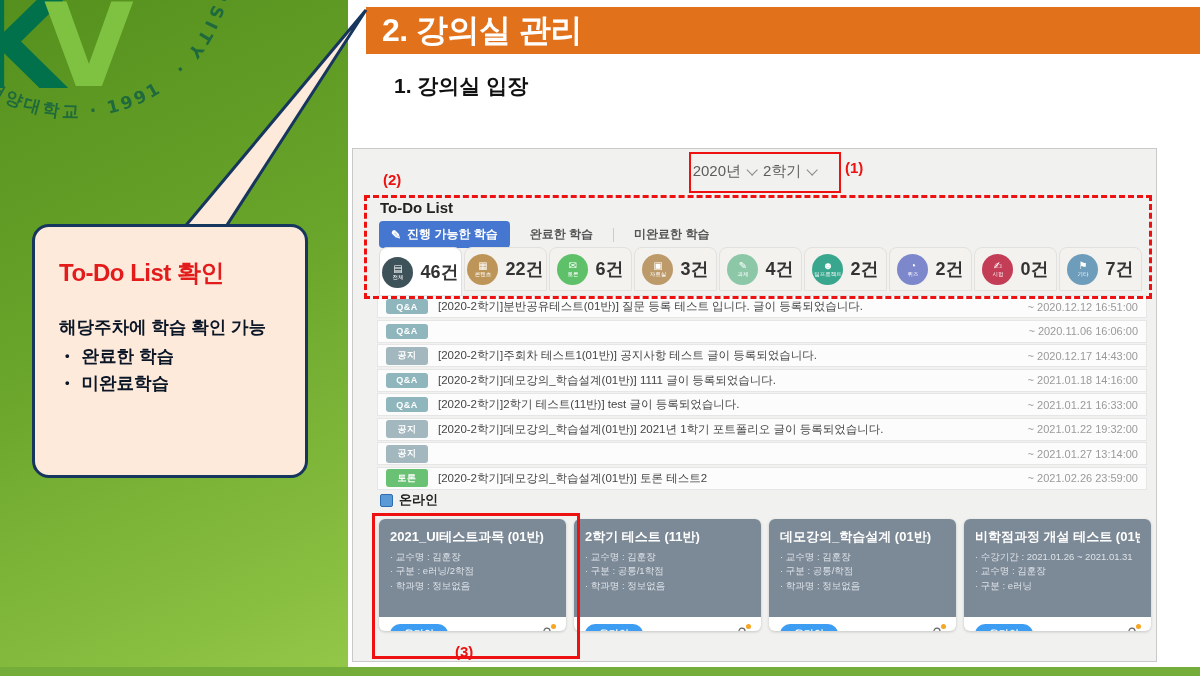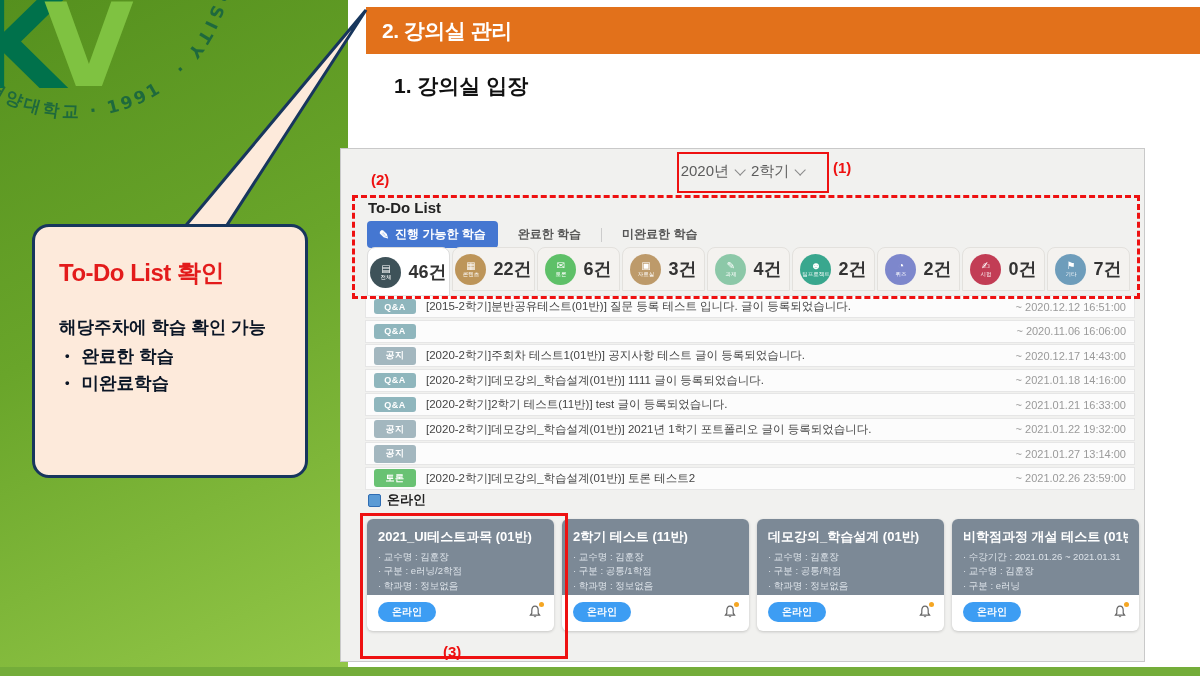--- a/index.html
+++ b/index.html
@@ -14,24 +14,24 @@
   .callout{position:absolute;left:32px;top:224px;width:276px;height:254px;box-sizing:border-box;
            background:#fdeadb;border:3px solid #17365d;border-radius:17px;padding:30px 24px;z-index:3;}
   .callout-title{font-size:24px;font-weight:bold;letter-spacing:-0.5px;}
   .callout-intro{margin-top:26px;font-size:17.5px;font-weight:bold;color:#0b1626;}
   .callout-bullets{margin:4px 0 0 2px;padding:0;list-style:none;}
   .callout-bullets li{font-size:17.5px;font-weight:bold;color:#0b1626;line-height:1.55;}
   .callout-bullets li::before{content:"•";margin:0 12px 0 4px;font-size:13px;vertical-align:2px;}
   
   .orange-bar{position:absolute;left:366px;top:7px;right:0;height:47px;z-index:1;}
   .orange-bar span{display:block;line-height:47px;padding-left:16px;color:#fff;
-                   font-size:21px;font-weight:bold;letter-spacing:-0.5px;}
+                   font-size:32px;font-weight:bold;letter-spacing:-0.5px;}
   .subtitle{position:absolute;left:394px;top:72px;font-size:21px;font-weight:bold;color:#111;}
   
-  .panel{position:absolute;left:340px;top:148px;width:805px;height:514px;
+  .panel{position:absolute;left:352px;top:148px;width:805px;height:514px;
          background:#f1f1ef;border:1px solid #c9c9c9;box-sizing:border-box;}
   .term{position:absolute;left:50%;top:13px;transform:translateX(-50%);display:flex;align-items:center;
         gap:7px;font-size:15px;color:#5c5c5c;cursor:pointer;}
   .chev{width:7px;height:7px;border-right:1.6px solid #8a8a8a;border-bottom:1.6px solid #8a8a8a;
         transform:rotate(45deg);margin-top:-4px;}
   .redbox1{position:absolute;left:336px;top:3px;width:148px;height:37px;border:2.5px solid;}
   .ann{position:absolute;font-size:15px;font-weight:bold;z-index:5;}
   .ann1{left:492px;top:10px;}
   .ann2{left:30px;top:22px;}
   .ann3{left:102px;top:494px;}
@@ -57,21 +57,21 @@
   .badge{min-width:42px;text-align:center;border-radius:3px;font-size:9px;font-weight:bold;color:#fff;
          padding:2.5px 0;letter-spacing:0.5px;}
   .txt{margin-left:10px;font-size:11.5px;color:#444;white-space:nowrap;overflow:hidden;}
   .time{margin-left:auto;font-size:11px;color:#9a9a9a;white-space:nowrap;padding-left:8px;}
   .online-head{position:absolute;left:27px;top:342px;display:flex;align-items:center;gap:6px;
                font-size:13px;font-weight:bold;color:#222;}
   .sq{width:11px;height:11px;background:#5b9bd5;border:1px solid #2f6db3;border-radius:2px;}
   .cards{position:absolute;left:26px;top:370px;display:flex;gap:8px;}
   .card{width:187px;height:112px;background:#fff;border-radius:6px;overflow:hidden;
         box-shadow:0 1px 3px rgba(0,0,0,.18);cursor:pointer;}
-  .card-top{height:76px;background:#7c8996;padding:9px 11px;box-sizing:border-box;}
+  .card-top{height:98px;background:#7c8996;padding:9px 11px;box-sizing:border-box;}
   .card-title{font-size:13px;font-weight:bold;color:#fff;white-space:nowrap;overflow:hidden;margin-bottom:4px;}
   .cline{font-size:9.5px;color:#dde3e9;line-height:1.5;white-space:nowrap;overflow:hidden;}
   .cline::before{content:"· ";}
   .card-foot{height:34px;display:flex;align-items:center;justify-content:space-between;padding:0 11px;}
   .pill{font-size:10px;font-weight:bold;color:#fff;padding:3px 14px;border-radius:11px;cursor:pointer;}
   .bell{position:relative;width:16px;height:16px;cursor:pointer;}
   .bell .dot{position:absolute;right:-1px;top:-2px;width:5px;height:5px;border-radius:50%;background:#f5a623;}
   .redbox3{position:absolute;left:19px;top:364px;width:202px;height:140px;border:3px solid;z-index:4;}
   .bottom-strip{position:absolute;left:0;right:0;top:667px;height:9px;background:#74ad3a;z-index:5;}
 </style>
@@ -202,21 +202,21 @@
           <span class="g">⚑</span>
           <span class="cl">기타</span>
         </span>
         <span class="cnt">7건</span>
       </div>
     </div>
 
     <div class="feed">
       <div class="row">
         <span class="badge" style="background: rgb(143, 182, 189);">Q&amp;A</span>
-        <span class="txt">[2015-2학기]분반공유테스트(01반)] 질문 등록 테스트 입니다. 글이 등록되었습니다.</span>
+        <span class="txt">[2020-2학기]분반공유테스트(01반)] 질문 등록 테스트 입니다. 글이 등록되었습니다.</span>
         <span class="time">~ 2020.12.12 16:51:00</span>
       </div>
       <div class="row">
         <span class="badge" style="background: rgb(143, 182, 189);">Q&amp;A</span>
         <span class="time">~ 2020.11.06 16:06:00</span>
       </div>
       <div class="row">
         <span class="badge" style="background: rgb(163, 183, 191);">공지</span>
         <span class="txt">[2020-2학기]주회차 테스트1(01반)] 공지사항 테스트  글이 등록되었습니다.</span>
         <span class="time">~ 2020.12.17 14:43:00</span>

